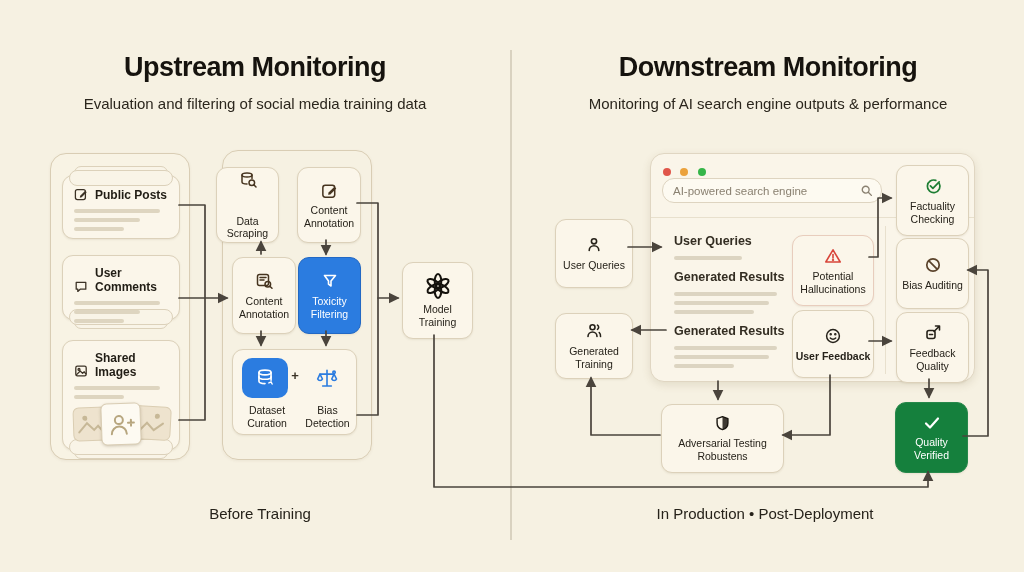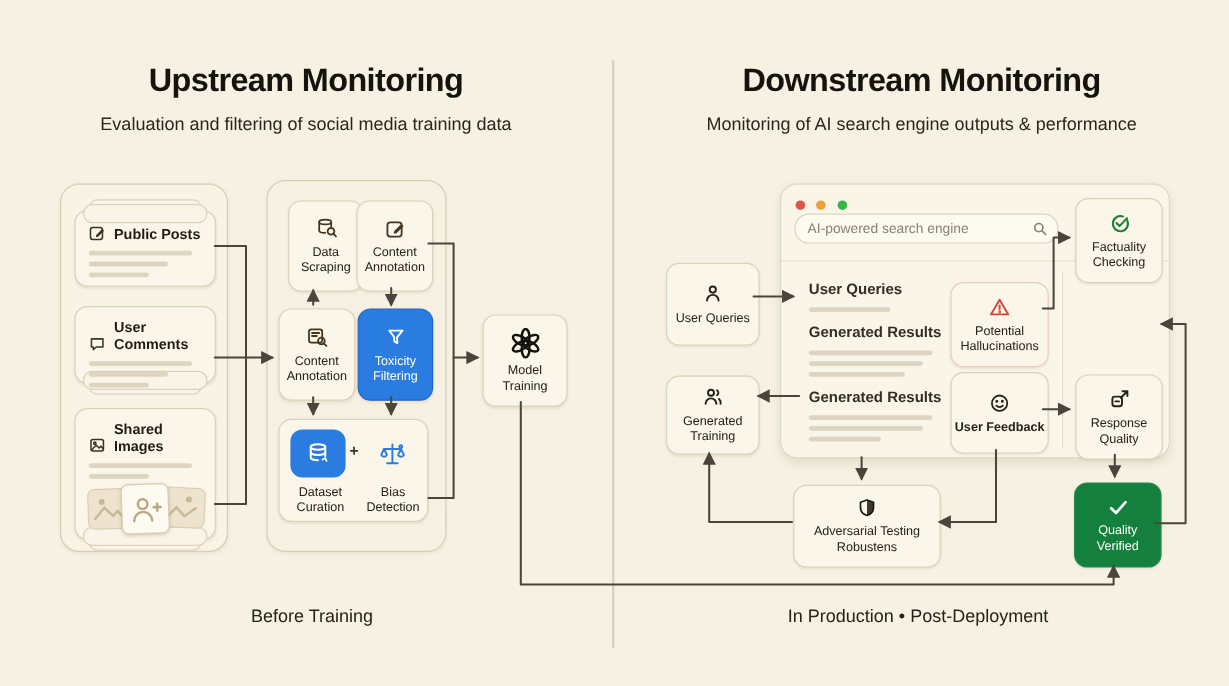--- a/index.html
+++ b/index.html
@@ -125,21 +125,21 @@
           <circle cx="12" cy="10" r="4"></circle>
             <path d="M4.5 24a7.5 7.5 0 0 1 15 0"></path>
             <path d="M21 13h6M24 10v6"></path>
           </svg>
       </div>
     </div>
   </div>
 
   <div class="abs container" style="left:222px;top:150px;width:148px;height:308px;background:transparent;"></div>
 
-  <div class="abs card node" style="left:240px;top:167px;width:57px;height:70px;">
+  <div class="abs card node" style="left:216px;top:167px;width:57px;height:70px;justify-content:space-between;">
     <span>
       <svg class="ic" width="20" height="20" viewBox="0 0 20 20" fill="none" stroke="#46341f" stroke-width="1.5" stroke-linecap="round">
         <ellipse cx="9" cy="5" rx="5" ry="2"></ellipse>
           <path d="M4 5v7c0 1.1 2.2 2 5 2M14 5v3.5"></path>
         <circle cx="13.8" cy="12.8" r="2.8"></circle>
           <path d="M15.8 14.8 18 17"></path>
         </svg>
     </span>
     <span>Data Scraping</span>
   </div>
@@ -298,30 +298,39 @@
   <div class="abs card node" style="left:896px;top:165px;width:67px;height:65px;z-index:3;">
     <span>
       <svg class="ic" width="20" height="20" viewBox="0 0 20 20" fill="none" stroke="#1e7e34" stroke-width="1.7" stroke-linecap="round" stroke-linejoin="round">
         <path d="M16.2 7.3A6.3 6.3 0 1 1 12.8 4.4"></path>
           <path d="M7.4 9.8l2.5 2.6 6.3-6.6"></path>
         </svg>
     </span>
     <span>Factuality Checking</span>
   </div>
 
+  <div class="abs card node" style="left:896px;top:238px;width:67px;height:65px;z-index:3;">
+    <span>
+      <svg class="ic" width="20" height="20" viewBox="0 0 20 20" fill="none" stroke="#5a422a" stroke-width="1.7" stroke-linecap="round">
+        <circle cx="10" cy="10" r="6.2"></circle>
+          <path d="M5.9 5.9 14.1 14.1"></path>
+        </svg>
+    </span>
+    <span>Bias Auditing</span>
+  </div>
 
   <div class="abs card node" style="left:896px;top:312px;width:67px;height:65px;z-index:3;">
     <span>
       <svg class="ic" width="20" height="20" viewBox="0 0 20 20" fill="none" stroke="#26221a" stroke-width="1.6" stroke-linecap="round" stroke-linejoin="round">
         <rect x="4" y="7.5" width="8" height="8" rx="2"></rect>
           <path d="M6.5 11.5h3"></path>
         <path d="M11 8.5 16.5 3M12.5 3h4v4"></path>
         </svg>
     </span>
-    <span>Response Quality</span>
+    <span>Feedback Quality</span>
   </div>
 
   <div class="abs card node green" style="left:895px;top:402px;width:67px;height:65px;z-index:3;">
     <span>
       <svg class="ic" width="22" height="18" viewBox="0 0 22 18" fill="none" stroke="#ffffff" stroke-width="2.2" stroke-linecap="round" stroke-linejoin="round">
         <path d="M5 9.5l4 4L17 4.5"></path>
         </svg>
     </span>
     <span>Quality Verified</span>
   </div>

